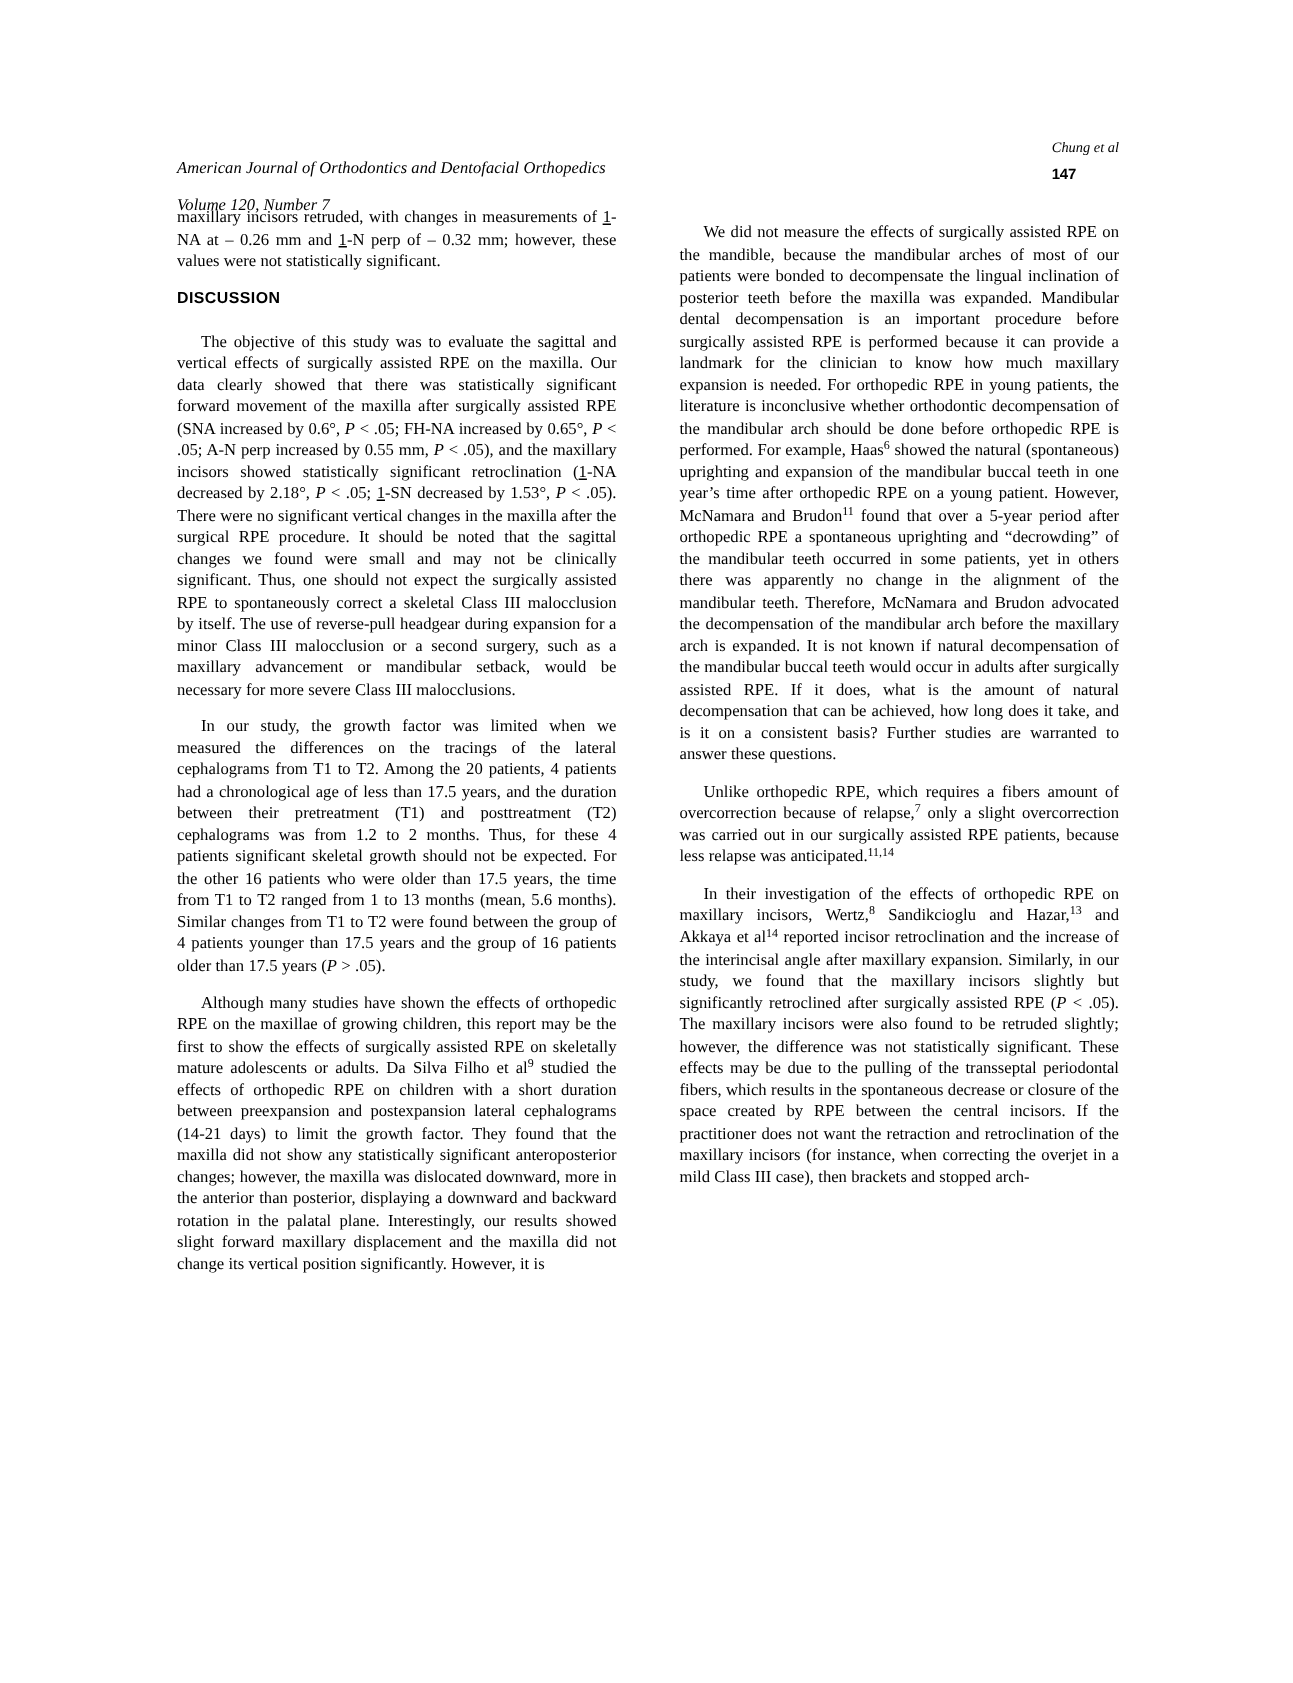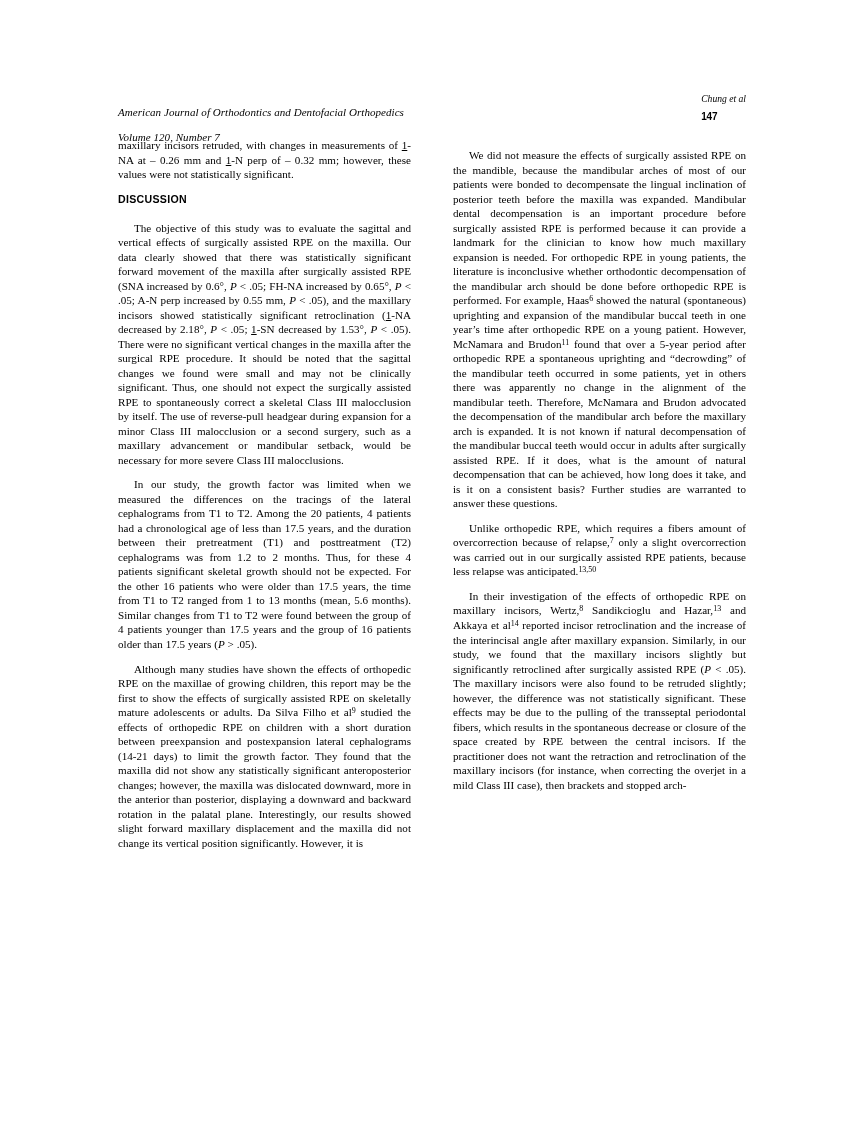--- a/index.html
+++ b/index.html
@@ -163,21 +163,21 @@
     </div>
 
     <div class="col">
 
 
       <p class="body indent">
         <span>We did not measure the effects of surgically assisted RPE on the mandible, because the mandibular arches of most of our patients were bonded to decompensate the lingual inclination of posterior teeth before the maxilla was expanded. Mandibular dental decompensation is an important procedure before surgically assisted RPE is performed because it can provide a landmark for the clinician to know how much maxillary expansion is needed. For orthopedic RPE in young patients, the literature is inconclusive whether orthodontic decompensation of the mandibular arch should be done before orthopedic RPE is performed. For example, Haas</span><sup>6</sup><span> showed the natural (spontaneous) uprighting and expansion of the mandibular buccal teeth in one year’s time after orthopedic RPE on a young patient. However, McNamara and Brudon</span><sup>11</sup><span> found that over a 5-year period after orthopedic RPE a spontaneous uprighting and “decrowding” of the mandibular teeth occurred in some patients, yet in others there was apparently no change in the alignment of the mandibular teeth. Therefore, McNamara and Brudon advocated the decompensation of the mandibular arch before the maxillary arch is expanded. It is not known if natural decompensation of the mandibular buccal teeth would occur in adults after surgically assisted RPE. If it does, what is the amount of natural decompensation that can be achieved, how long does it take, and is it on a consistent basis? Further studies are warranted to answer these questions.</span>
       </p>
 
       <p class="body indent">
-        <span>Unlike orthopedic RPE, which requires a fibers amount of overcorrection because of relapse,</span><sup>7</sup><span> only a slight overcorrection was carried out in our surgically assisted RPE patients, because less relapse was anticipated.</span><sup>13,50</sup>
+        <span>Unlike orthopedic RPE, which requires a fibers amount of overcorrection because of relapse,</span><sup>7</sup><span> only a slight overcorrection was carried out in our surgically assisted RPE patients, because less relapse was anticipated.</span><sup>11,14</sup>
       </p>
 
       <p class="body indent">
         <span>In their investigation of the effects of orthopedic RPE on maxillary incisors, Wertz,</span><sup>8</sup><span> Sandikcioglu and Hazar,</span><sup>13</sup><span> and Akkaya et al</span><sup>14</sup><span> reported incisor retroclination and the increase of the interincisal angle after maxillary expansion. Similarly, in our study, we found that the maxillary incisors slightly but significantly retroclined after surgically assisted RPE (</span><i class="var">P</i><span> &lt; .05). The maxillary incisors were also found to be retruded slightly; however, the difference was not statistically significant. These effects may be due to the pulling of the transseptal periodontal fibers, which results in the spontaneous decrease or closure of the space created by RPE between the central incisors. If the practitioner does not want the retraction and retroclination of the maxillary incisors (for instance, when correcting the overjet in a mild Class III case), then brackets and stopped arch-</span>
       </p>
 
     </div>
 
   </div>
 

